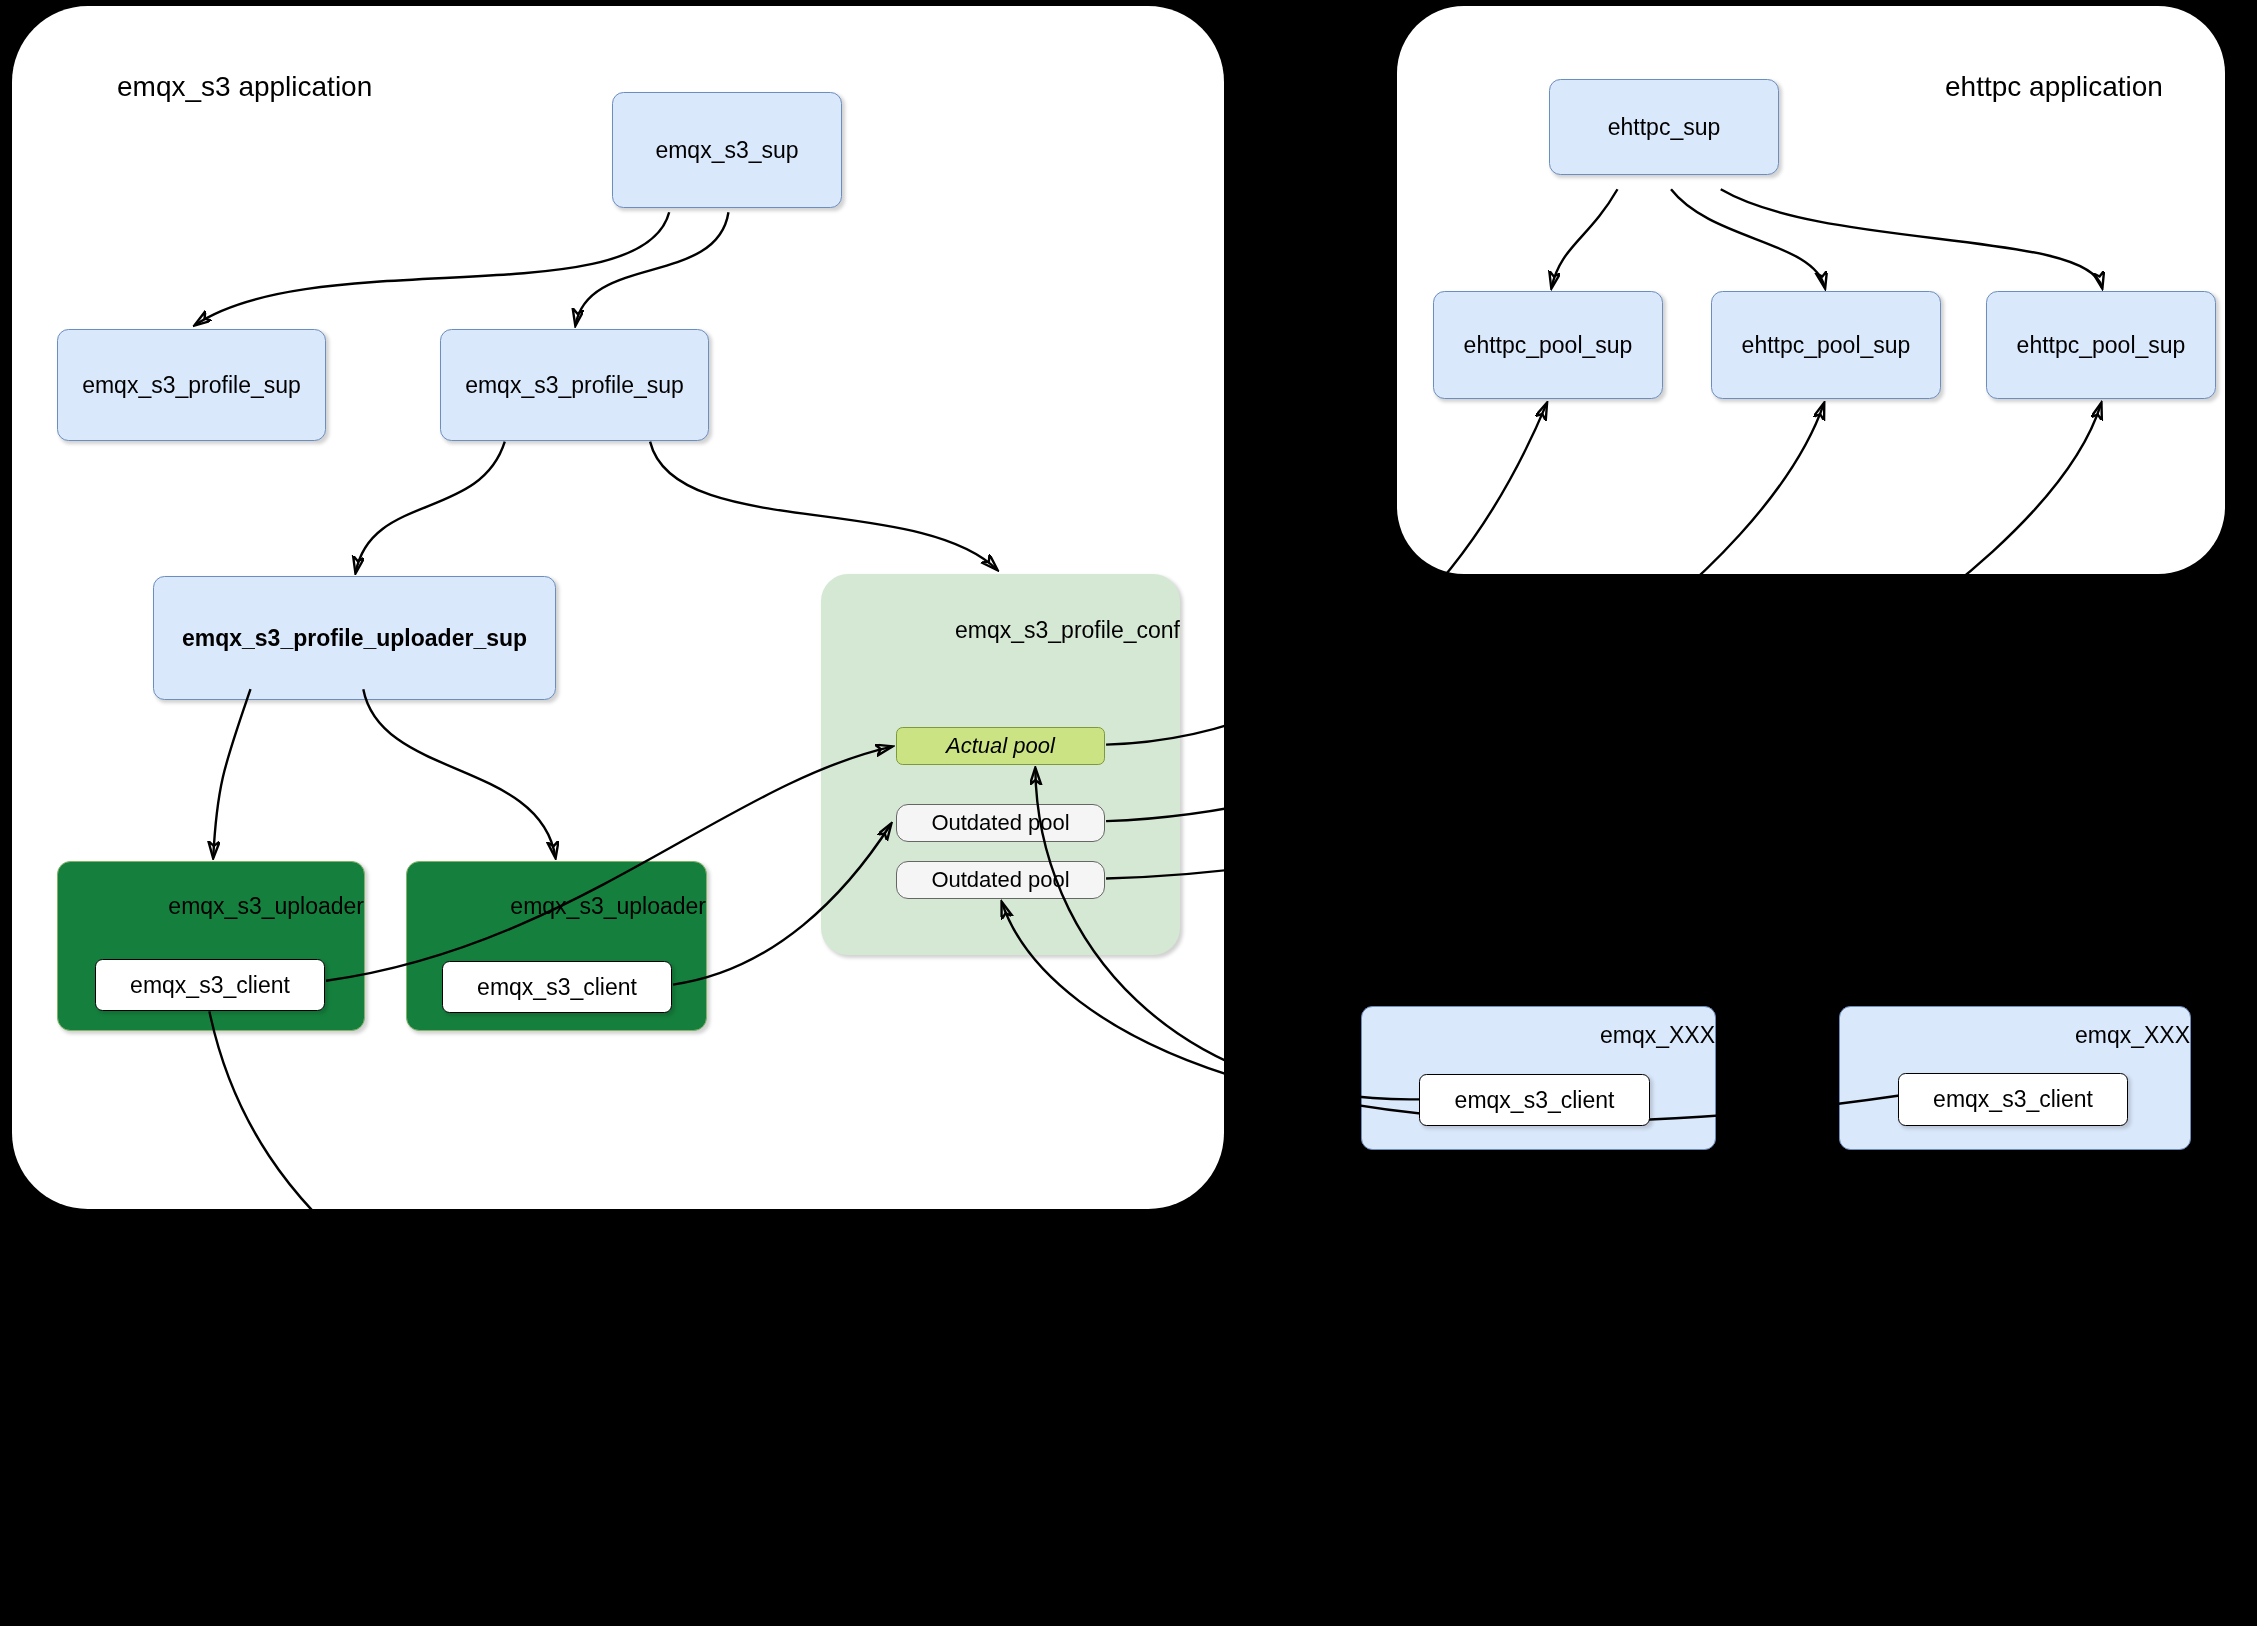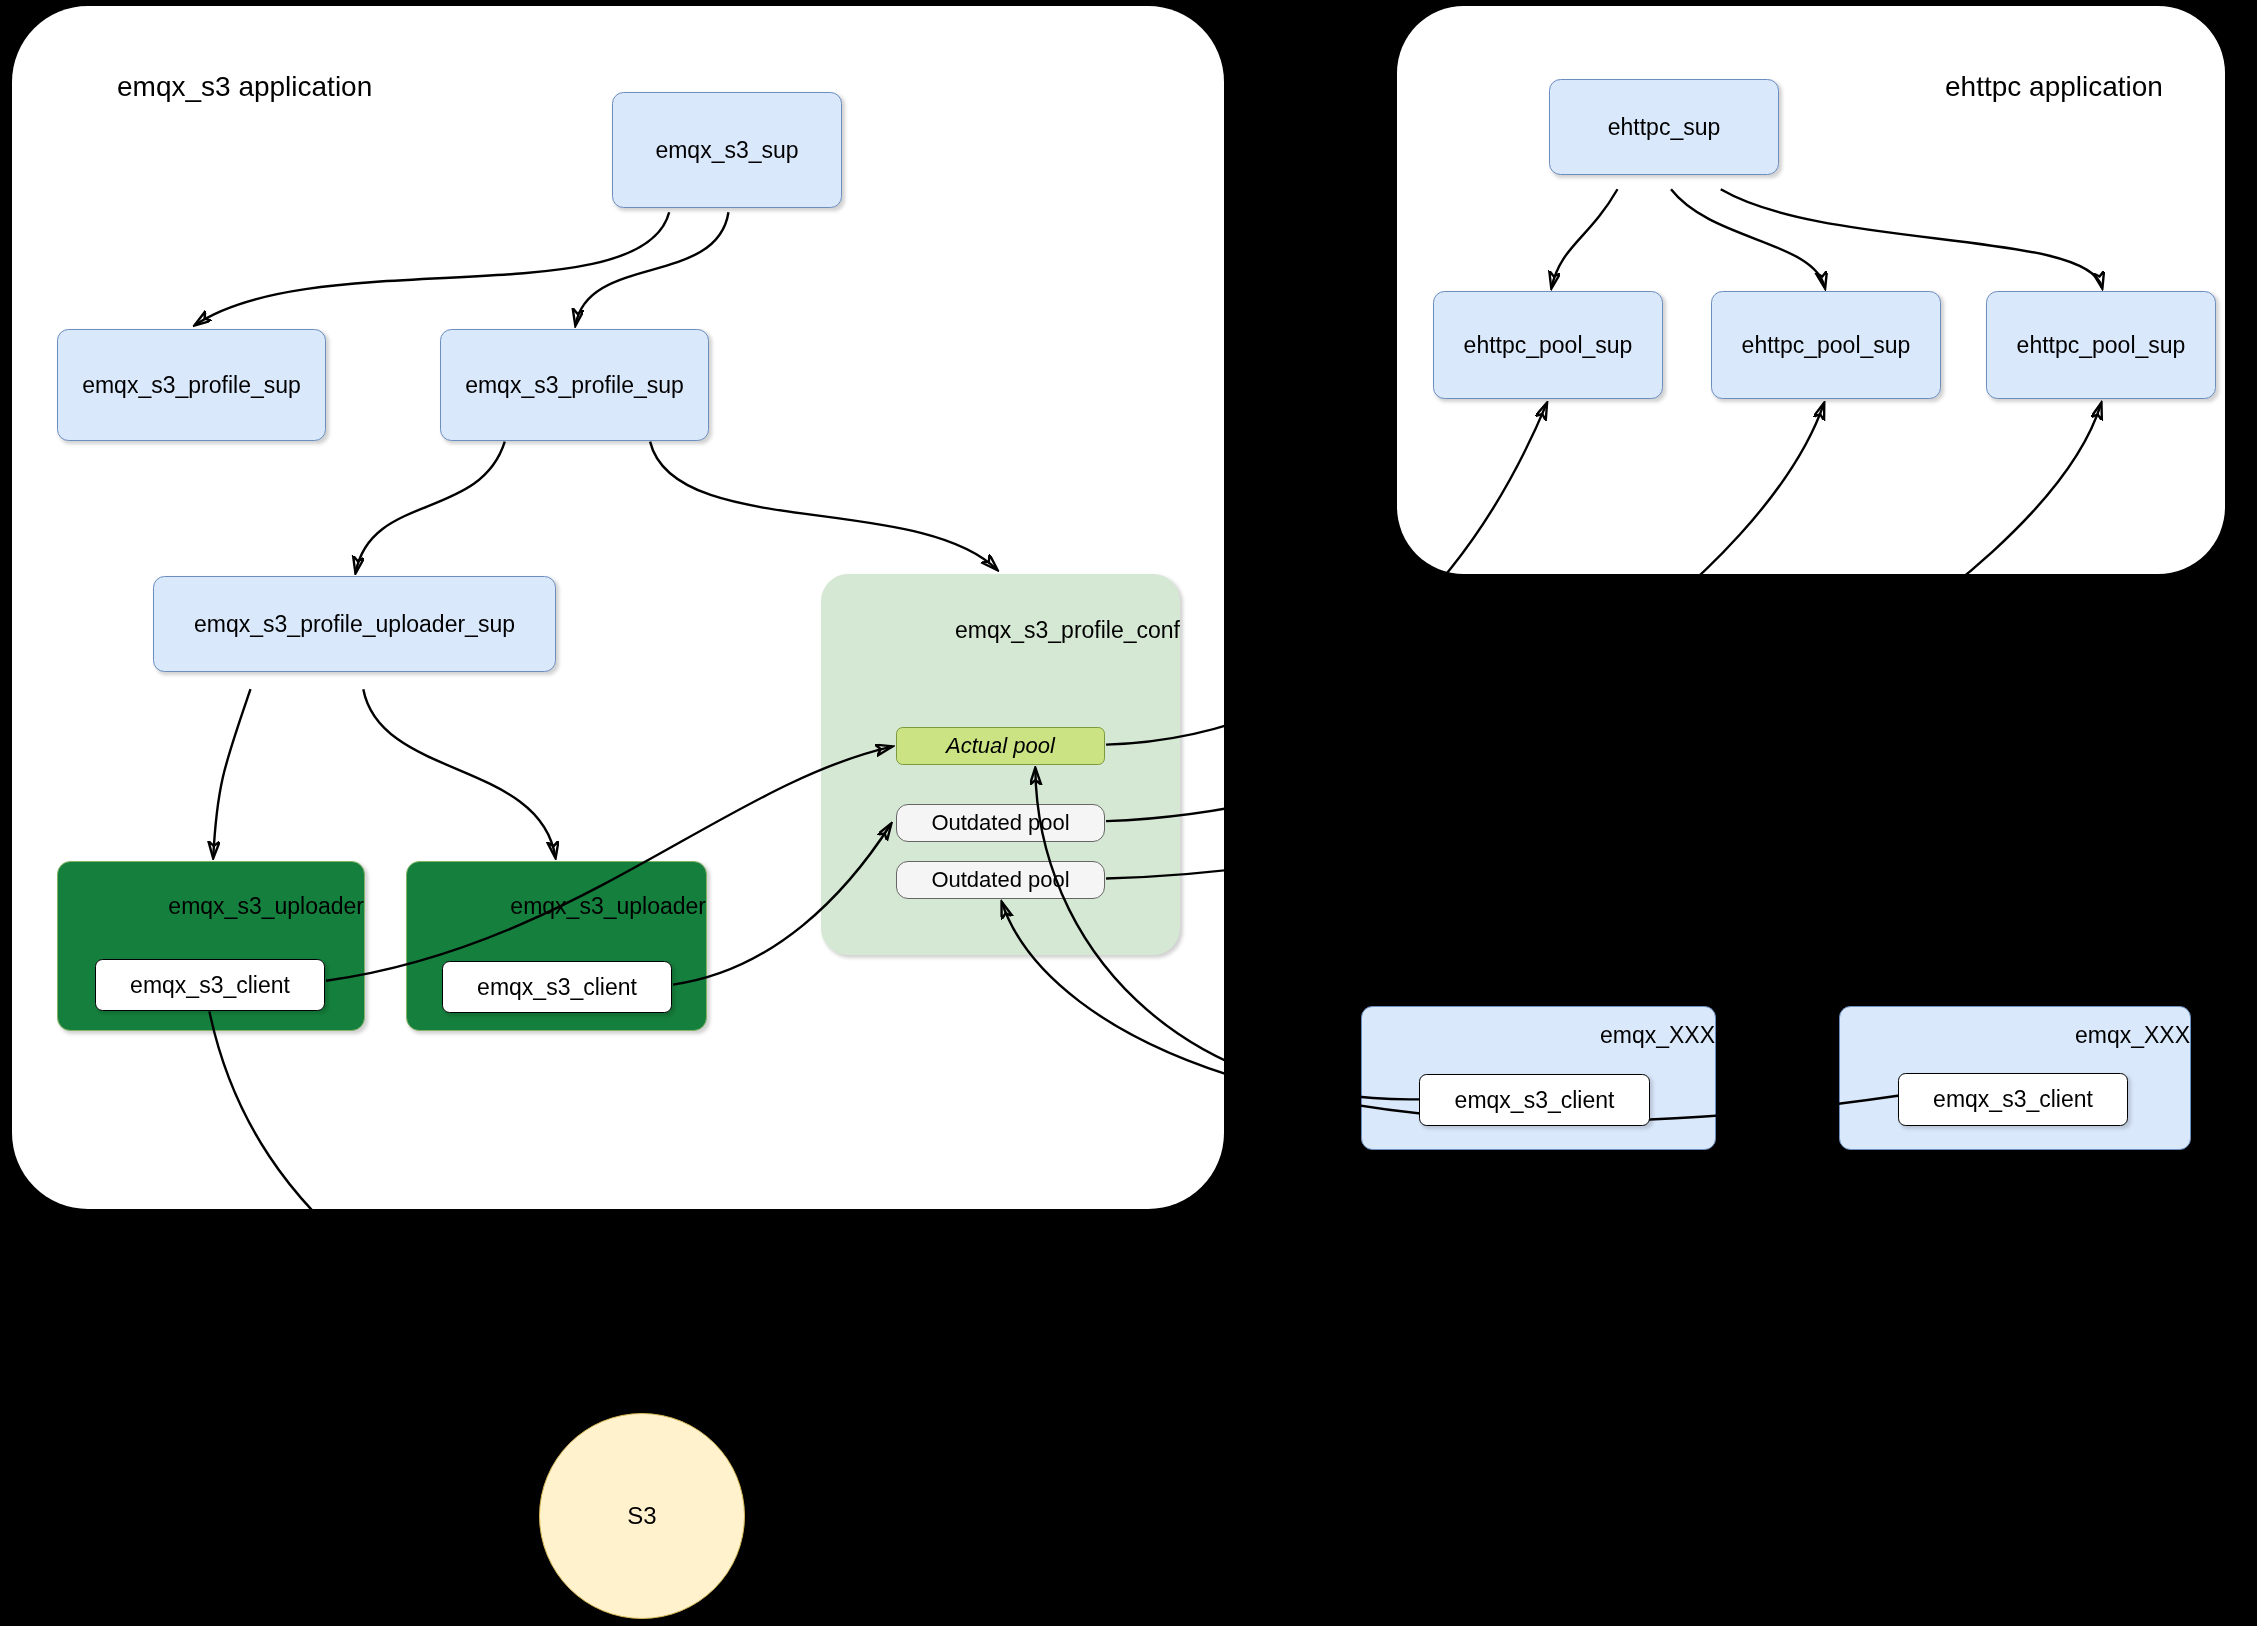--- a/index.html
+++ b/index.html
@@ -33,21 +33,21 @@
   </div>
 
   <div class="freelabel" style="left:117px;top:71px;">emqx_s3 application</div>
 
   <div class="node blue" style="left:612px;top:92px;width:230px;height:116px;">emqx_s3_sup</div>
 
   <div class="node blue" style="left:57px;top:329px;width:269px;height:112px;">emqx_s3_profile_sup</div>
 
   <div class="node blue" style="left:440px;top:329px;width:269px;height:112px;">emqx_s3_profile_sup</div>
 
-  <div class="node blue" style="left:153px;top:576px;width:403px;height:96px;">emqx_s3_profile_uploader_sup</div>
+  <div class="node blue" style="left:153px;top:576px;width:403px;height:124px;font-weight:bold;">emqx_s3_profile_uploader_sup</div>
 
   <div class="greencontainer" style="left:821px;top:574px;width:359px;height:381px;">
     <div class="grouptitle" style="top:43px;">emqx_s3_profile_conf</div>
   </div>
 
   <div class="node lime" style="left:896px;top:727px;width:209px;height:38px;font-size:22px;font-style:italic;">Actual pool</div>
 
   <div class="node gray" style="left:896px;top:804px;width:209px;height:38px;font-size:22px;">Outdated pool</div>
 
   <div class="node gray" style="left:896px;top:861px;width:209px;height:38px;font-size:22px;">Outdated pool</div>
@@ -78,21 +78,20 @@
   <div class="blue" style="position:absolute;left:1361px;top:1006px;width:353px;height:142px;">
     <div class="grouptitle" style="top:15.3px;">emqx_XXX</div>
   </div>
   <div class="node whitebox" style="left:1419px;top:1074px;width:231px;height:52px;z-index:45;">emqx_s3_client</div>
 
   <div class="blue" style="position:absolute;left:1839px;top:1006px;width:350px;height:142px;">
     <div class="grouptitle" style="top:15.3px;">emqx_XXX</div>
   </div>
   <div class="node whitebox" style="left:1898px;top:1073px;width:230px;height:53px;z-index:45;">emqx_s3_client</div>
 
-  <div class="circle" style="left:539px;top:1413px;width:206px;height:206px;">S3</div>
 
   <svg id="edges" viewBox="0 0 2362 1702">
     <defs>
       <marker id="arr" markerWidth="20" markerHeight="14" refX="17" refY="6" orient="auto" markerUnits="userSpaceOnUse">
         <path d="M0,0 L18,6 L0,12 L5,6 Z" fill="#000" stroke="none"></path>
       </marker>
     </defs>
     <path d="M 700 222 C 672 330, 330 255, 204 340" marker-end="url(#arr)"></path>
     <path d="M 762 222 C 750 300, 615 265, 602 340" marker-end="url(#arr)"></path>
     <path d="M 528 462 C 502 545, 388 515, 372 599" marker-end="url(#arr)"></path>

